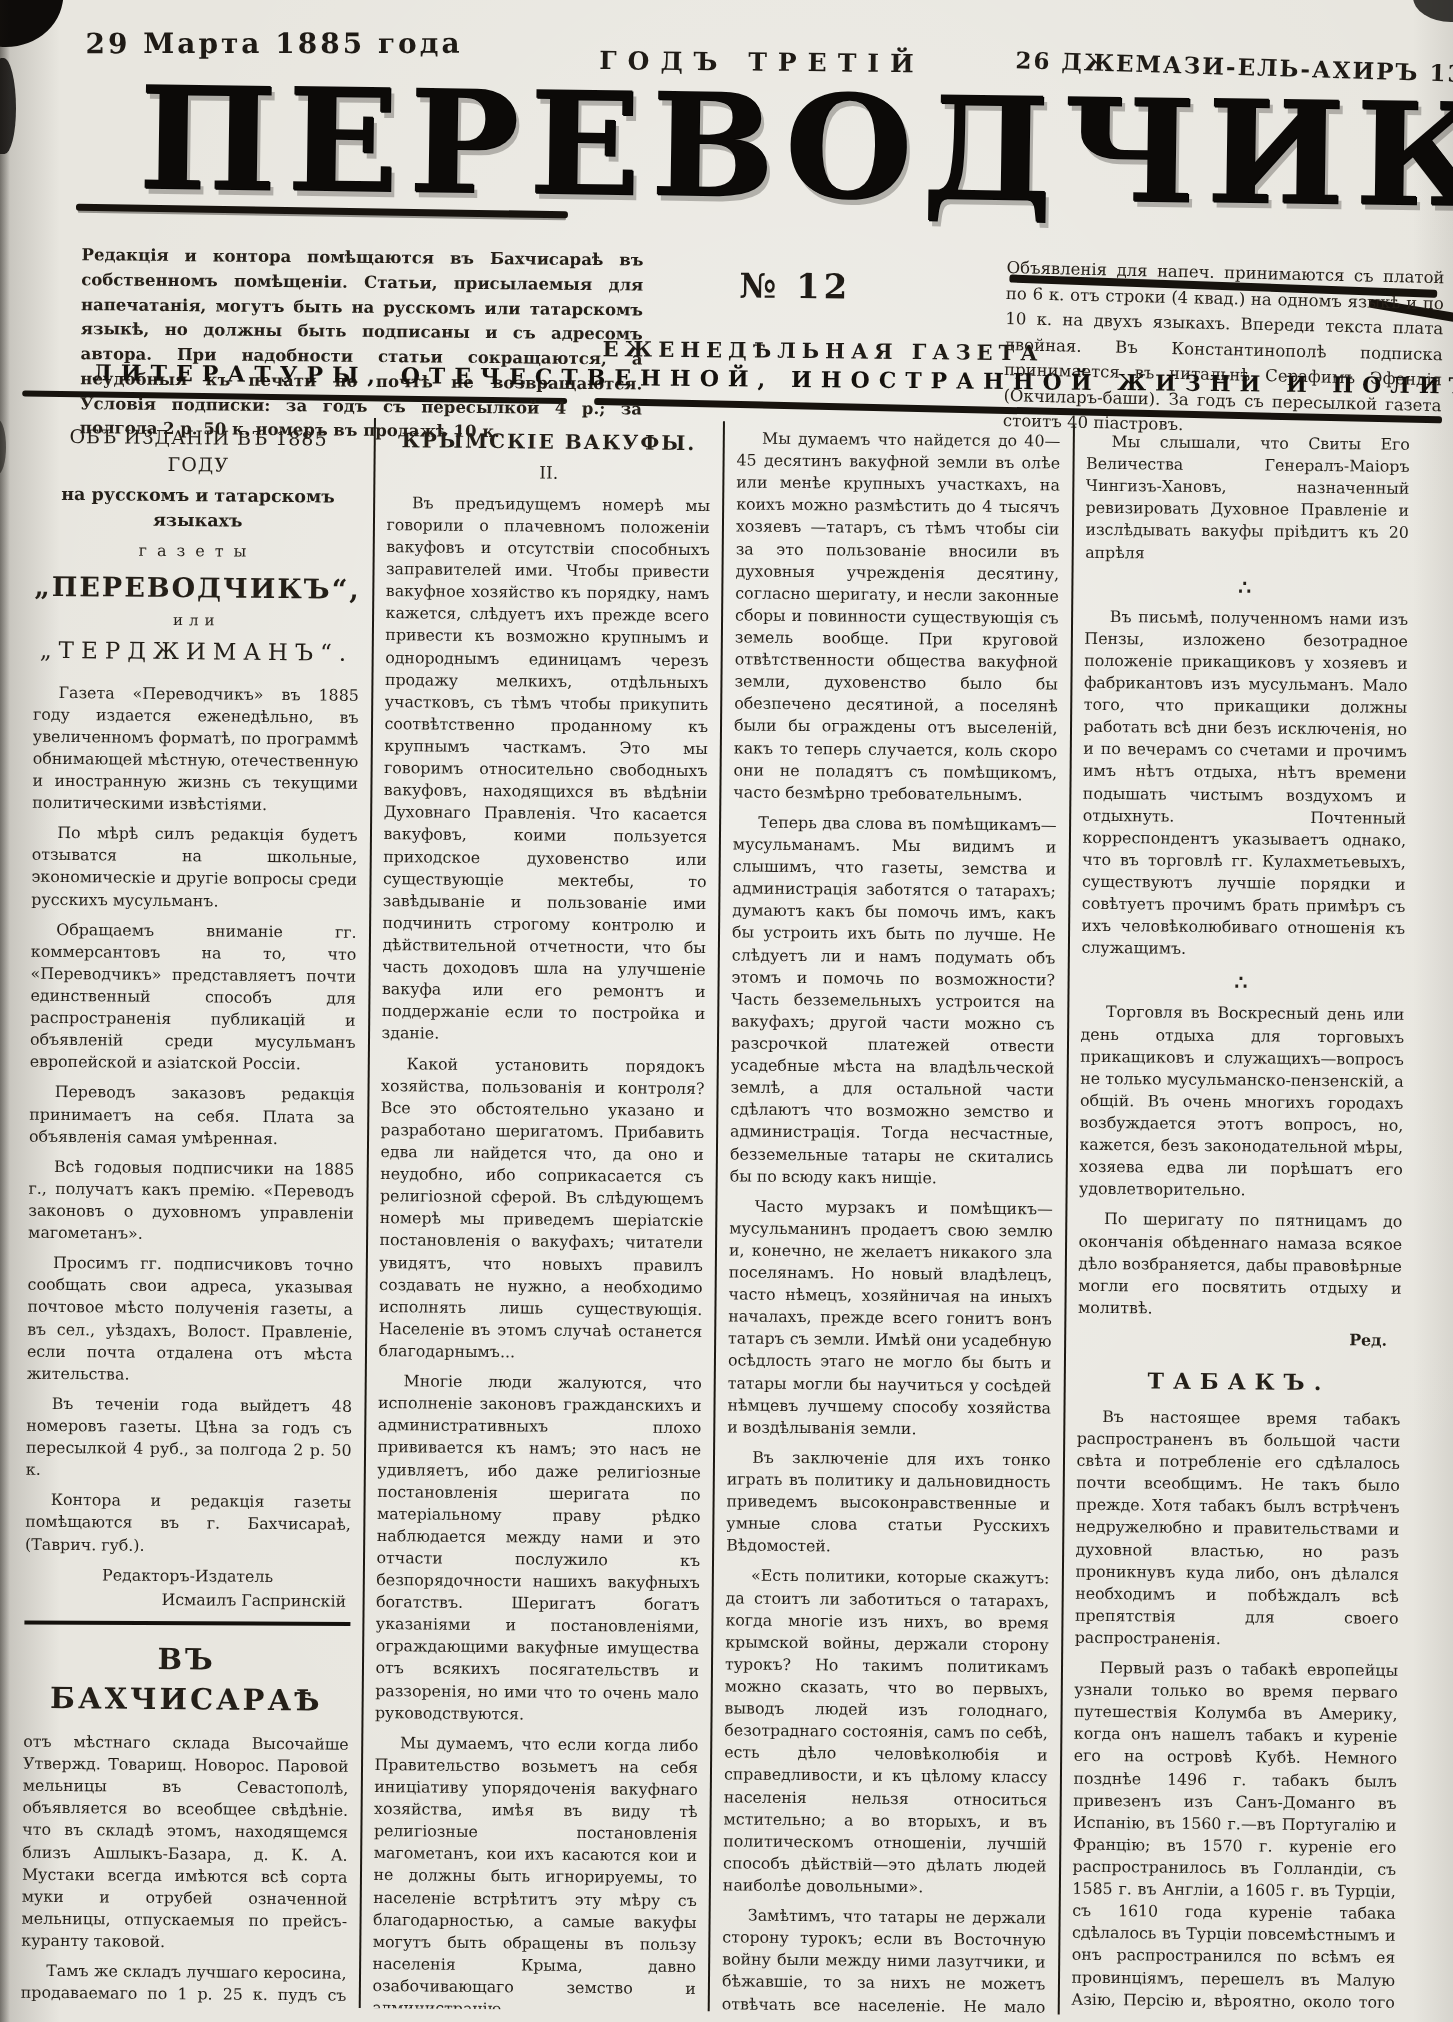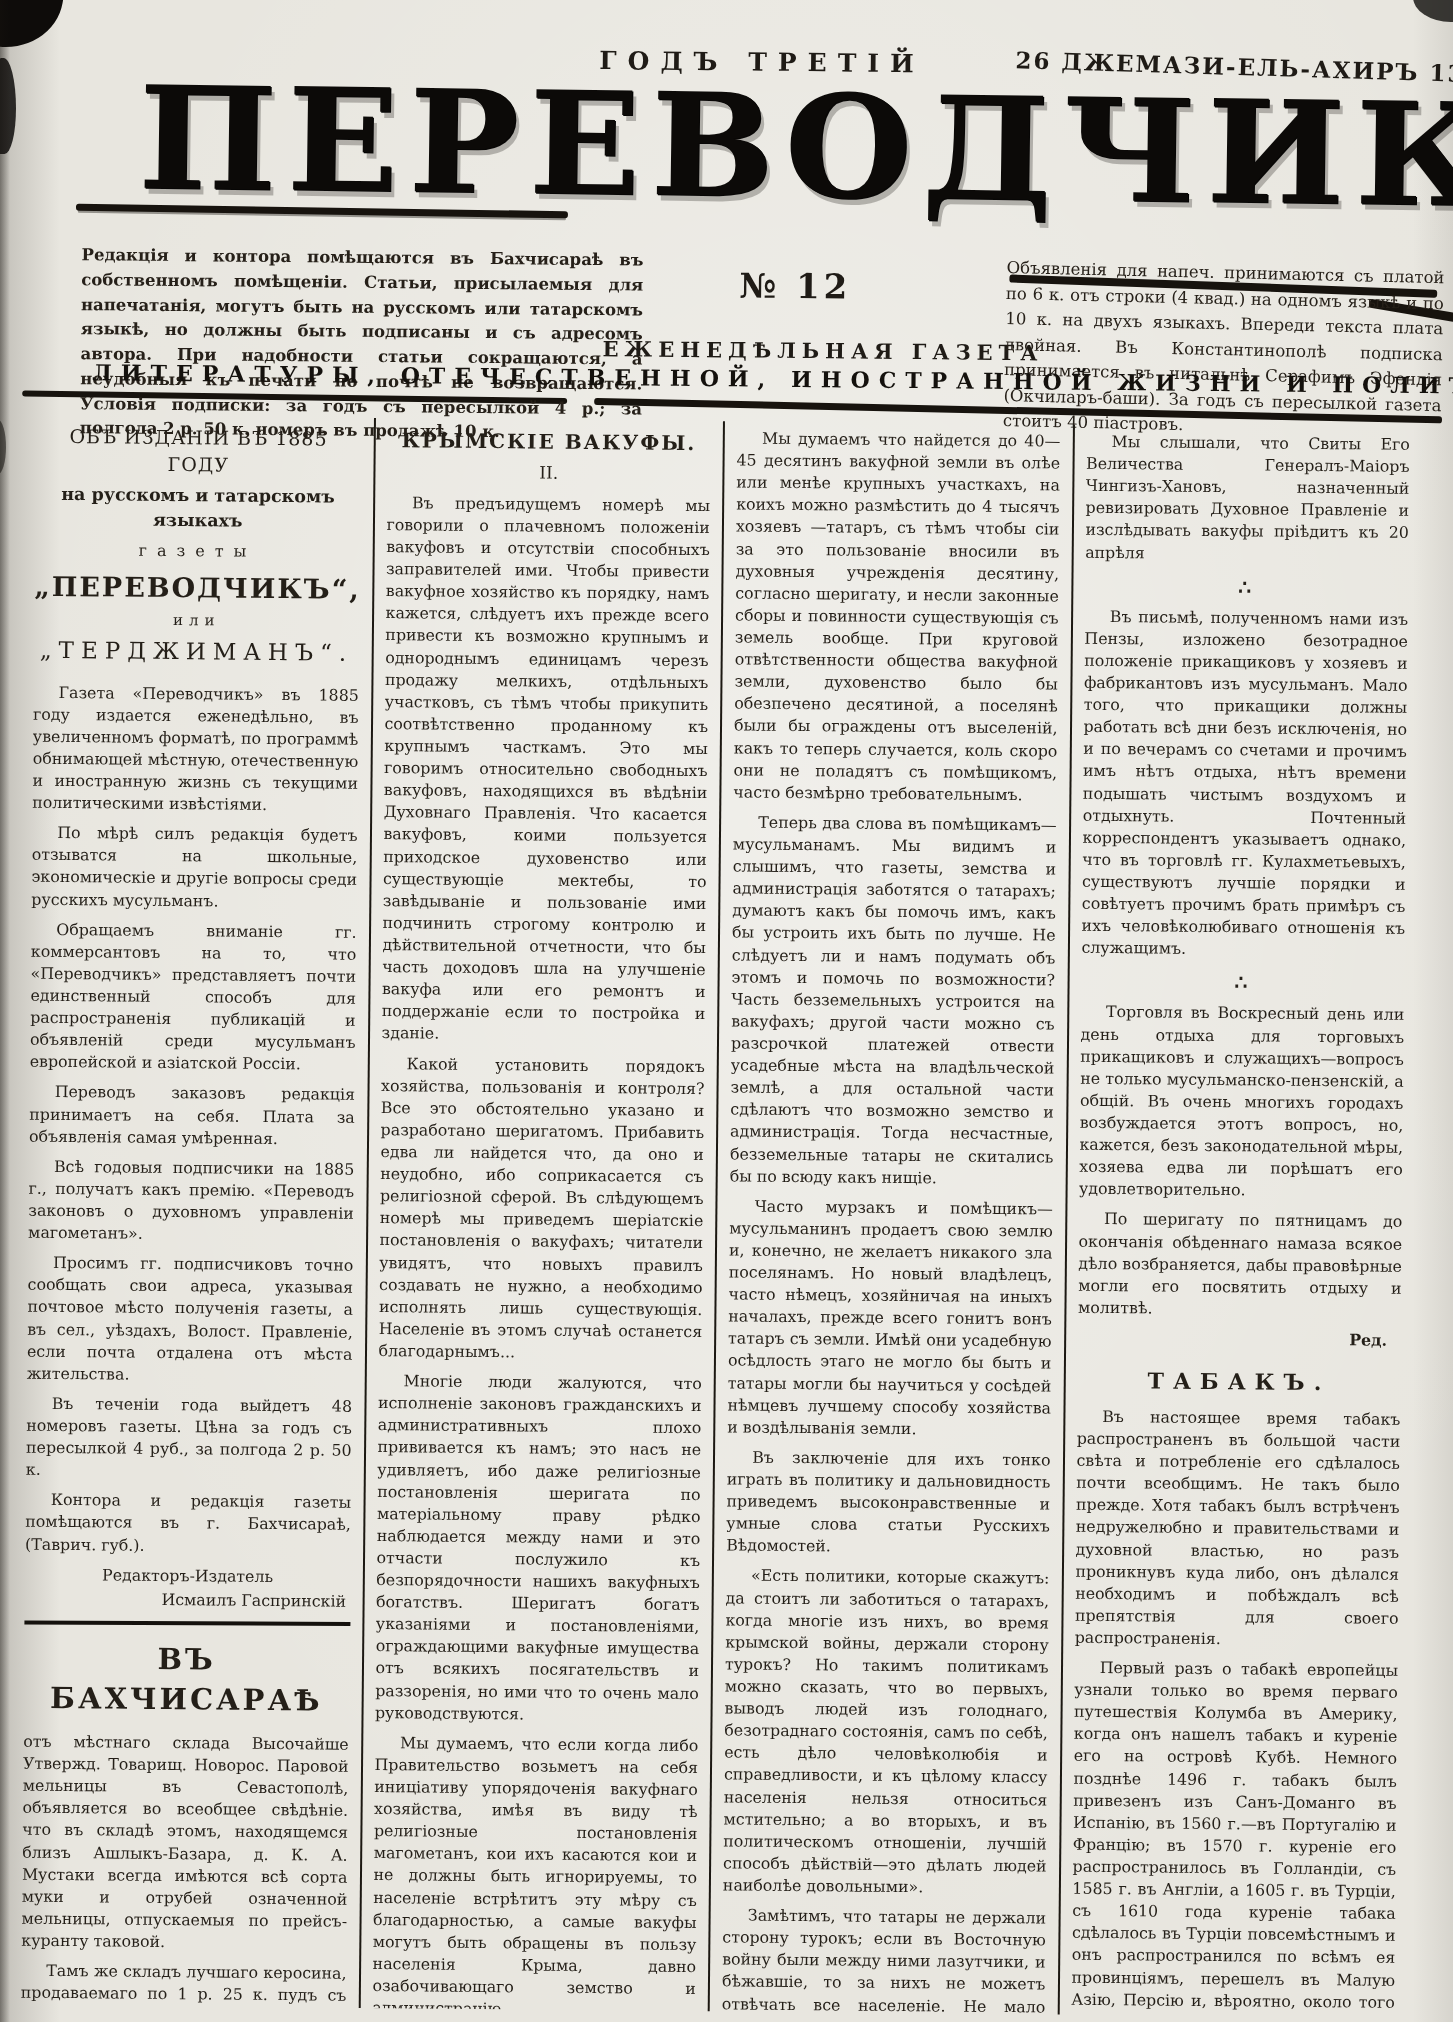--- a/index.html
+++ b/index.html
@@ -85,20 +85,21 @@
 <div class="paper">
 
   <div class="content">
 
     <div class="rule rule-date-left"></div>
     <div class="rule rule-date-right"></div>
     <div class="rule rule-date-right2"></div>
     <div class="rule band-bar-left"></div>
     <div class="rule band-bar-right"></div>
 
+    <div class="hdr-item date-left">29 Марта 1885 года</div>
     <div class="hdr-item edition-year">ГОДЪ ТРЕТІЙ</div>
     <div class="hdr-item date-right">26 ДЖЕМАЗИ-ЕЛЬ-АХИРЪ 1302 года</div>
     <div class="hdr-item masthead">ПЕРЕВОДЧИКЪ</div>
     <div class="hdr-item left-notice">Редакція и контора помѣщаются въ Бахчисараѣ въ собственномъ помѣщеніи. Статьи, присылаемыя для напечатанія, могутъ быть на русскомъ или татарскомъ языкѣ, но должны быть подписаны и съ адресомъ автора. При надобности статьи сокращаются, а неудобныя къ печати по почтѣ не возвращаются. Условія подписки: за годъ съ пересылкой 4 р.; за полгода 2 р. 50 к. номеръ въ продажѣ 10 к.</div>
     <div class="hdr-item issue-number">№ 12</div>
     <div class="hdr-item frequency">ЕЖЕНЕДѢЛЬНАЯ ГАЗЕТА</div>
     <div class="hdr-item right-notice">Объявленія для напеч. принимаются съ платой по 6 к. отъ строки (4 квад.) на одномъ языкѣ и по 10 к. на двухъ языкахъ. Впереди текста плата двойная. Въ Константинополѣ подписка принимается въ читальнѣ Серафимъ Эфендія (Окчиларъ-баши). За годъ съ пересылкой газета стоитъ 40 піастровъ.</div>
     <div class="hdr-item subject-band">ЛИТЕРАТУРЫ, ОТЕЧЕСТВЕННОЙ, ИНОСТРАННОЙ ЖИЗНИ И ПОЛИТИКИ.</div>
 
     <div class="columns">

